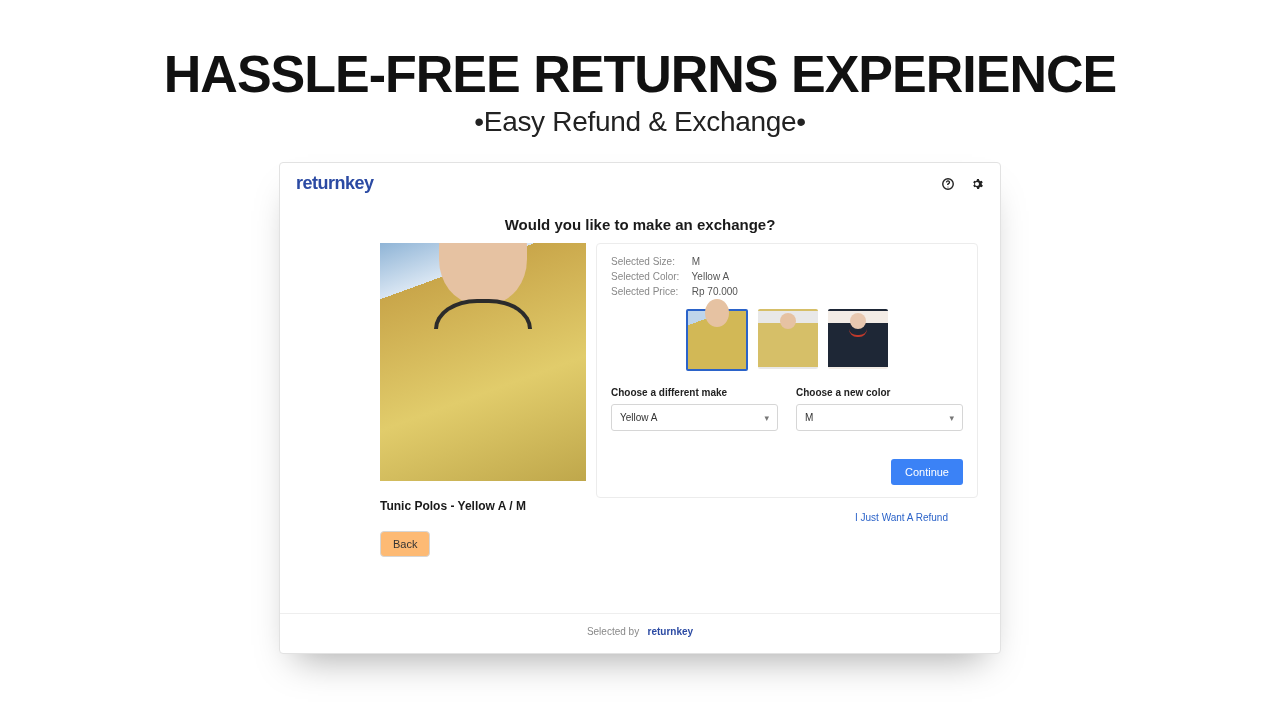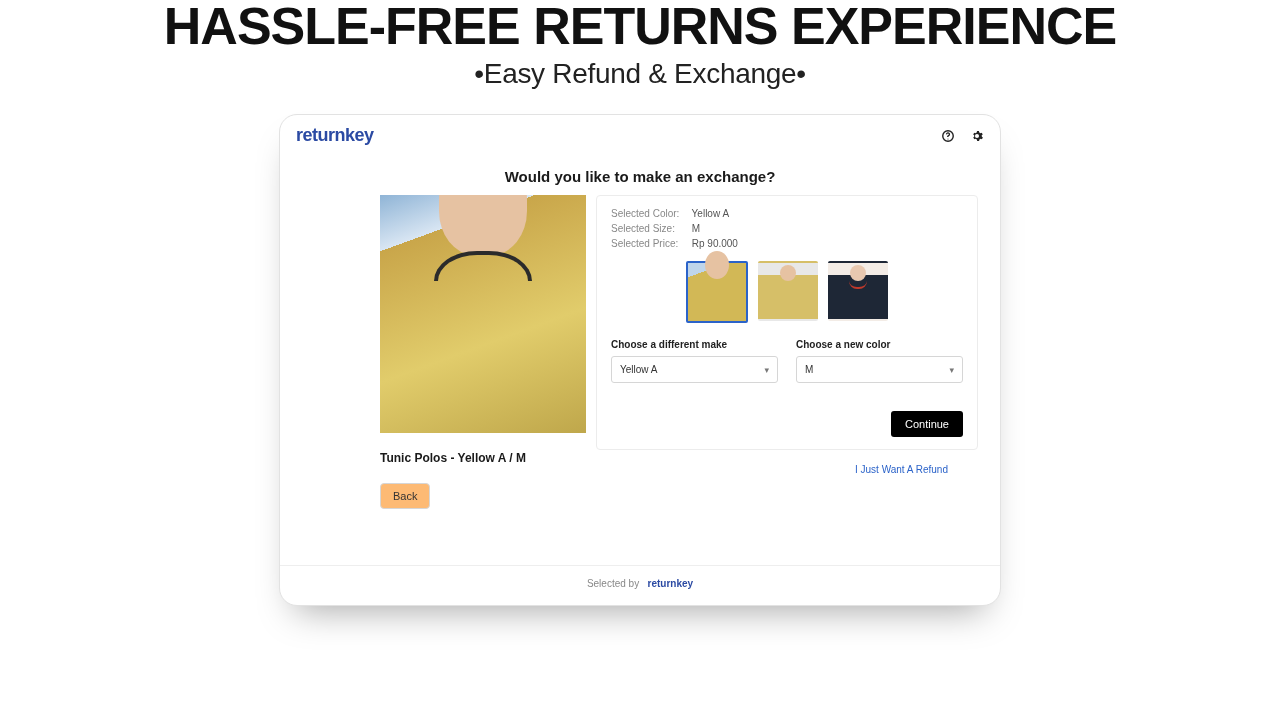--- a/index.html
+++ b/index.html
@@ -5,20 +5,21 @@
   * { box-sizing: border-box; margin: 0; padding: 0; }
   body {
     font-family: -apple-system, BlinkMacSystemFont, "Segoe UI", Arial, sans-serif;
     background: #fff;
     width: 1280px;
     height: 720px;
     overflow: hidden;
   }
   .hero {
     text-align: center;
+    padding-top: 48px;
   }
   .hero-title {
     font-family: "Arial Black", Impact, sans-serif;
     font-size: 52px;
     font-weight: 900;
     letter-spacing: -1px;
     color: #111;
     line-height: 1;
   }
   .hero-sub {
@@ -26,21 +27,21 @@
     font-weight: 400;
     color: #222;
     margin-top: 6px;
     letter-spacing: -0.3px;
   }
   .app-window {
     width: 722px;
     margin: 24px auto 0;
     background: #fff;
     border: 1px solid #e2e2e2;
-    border-radius: 18px;
+    border-radius: 4px;
     box-shadow: 0 20px 36px -16px rgba(0,0,0,0.35);
     position: relative;
   }
   .app-header {
     display: flex;
     align-items: center;
     justify-content: space-between;
     padding: 10px 16px 8px;
   }
   .logo {
@@ -166,21 +167,21 @@
     font-size: 10px;
     color: #333;
     background: #fff;
     display: flex;
     justify-content: space-between;
     align-items: center;
     cursor: pointer;
   }
   .caret { font-size: 9px; color: #777; }
   .continue-btn {
-    background: #000000;
+    background: #3b82f6;
     color: #fff;
     border: none;
     border-radius: 3px;
     font-size: 11px;
     padding: 7px 14px;
     cursor: pointer;
     float: right;
     margin-top: 28px;
   }
   .refund-link {
@@ -244,30 +245,30 @@
     <div class="left-col">
       <div class="main-img"></div>
       <div class="prod-title">Tunic Polos - Yellow A / M</div>
       <button class="back-btn">Back</button>
     </div>
 
     <div style="flex:1">
       <div class="right-col">
 
         <div class="meta-row">
+          <span class="lbl">Selected Size:</span>
+          <span class="val">M</span>
+        </div>
+        <div class="meta-row">
           <span class="lbl">Selected Color:</span>
           <span class="val">Yellow A</span>
         </div>
         <div class="meta-row">
-          <span class="lbl">Selected Size:</span>
-          <span class="val">M</span>
-        </div>
-        <div class="meta-row">
           <span class="lbl">Selected Price:</span>
-          <span class="val">Rp 90.000</span>
+          <span class="val">Rp 70.000</span>
         </div>
 
         <div class="thumbs">
           <div class="thumb yellow selected"></div>
           <div class="thumb yellow2"></div>
           <div class="thumb navy"></div>
         </div>
 
         <div class="selects">
           <div class="sel-group">

